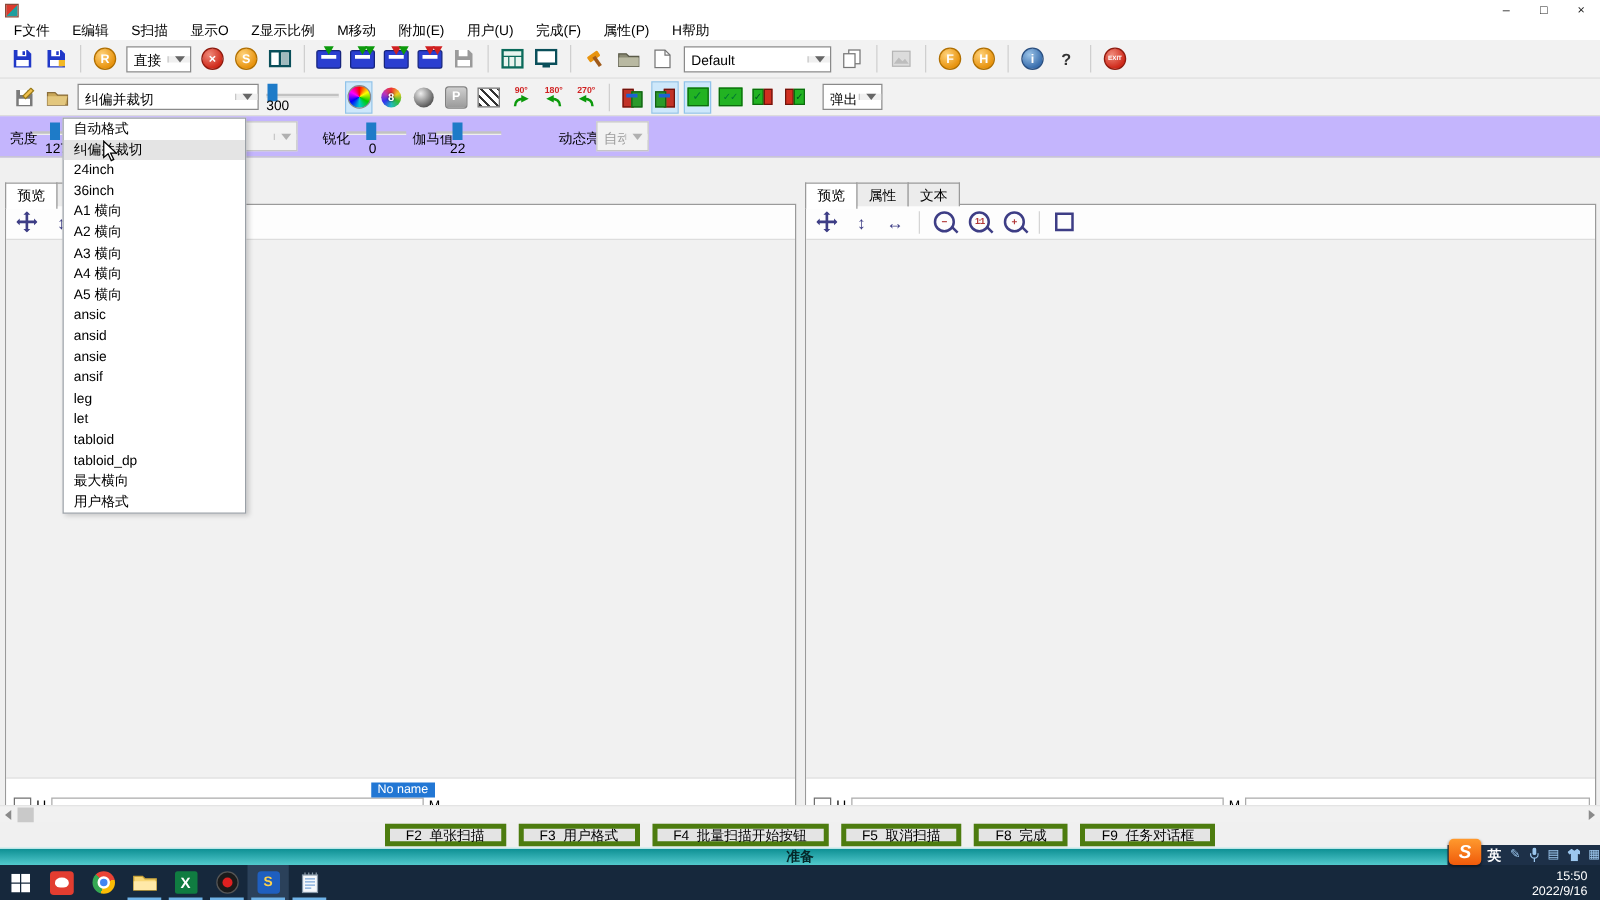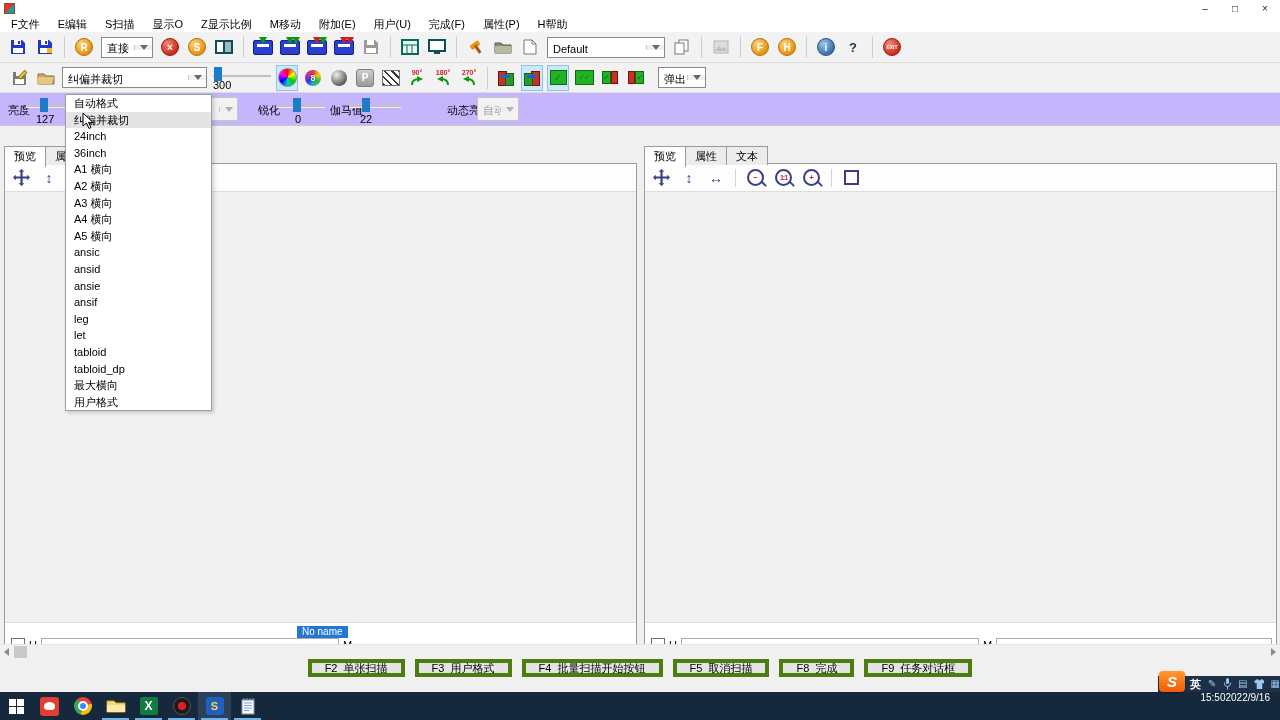--- a/index.html
+++ b/index.html
@@ -64,21 +64,21 @@
   
   .slider{position:relative;flex:none}
   .slider .track{position:absolute;left:0;right:0;height:2px;background:#c2c2c2;border-bottom:1px solid #eee}
   .slider .thumb{position:absolute;width:8px;height:14px;background:#1e7bc8}
   .slider .sval{position:absolute;font-size:11px}
 
   .adjrow{position:absolute;top:93px;left:0;right:0;height:33px;background:#c4b5fd;border-bottom:1px solid #c9c9c9;box-sizing:border-box}
   .adjlabel{position:absolute;top:10px;font-size:11px;white-space:nowrap}
 
   
-  .dlist{position:absolute;left:65px;top:94px;width:145px;background:#fff;border:1px solid #9aa0a6;box-shadow:2px 2px 4px rgba(0,0,0,.18);z-index:50}
+  .dlist{position:absolute;left:50px;top:94px;width:145px;background:#fff;border:1px solid #9aa0a6;box-shadow:2px 2px 4px rgba(0,0,0,.18);z-index:50}
   .ditem{height:16.6px;line-height:16.6px;padding-left:8px;white-space:nowrap}
   .ditem.hl{background:#e4e4e4}
   .cursor{position:absolute;left:82px;top:112px;z-index:60}
 
   
   .panel{position:absolute;top:146px;height:511px}
   .panel-left{left:4px;width:633px}
   .panel-right{left:644px;width:633px}
   .ptabs{position:absolute;top:0;left:0;height:18px;display:flex;z-index:2}
   .ptab{padding:2px 9px 0 9px;height:16px;border:1px solid #9a9a9a;border-bottom:none;background:#ececec;margin-right:-1px;white-space:nowrap}
@@ -119,21 +119,21 @@
   .tb-btn.running::after{content:"";position:absolute;bottom:0;left:3px;right:3px;height:2px;background:#6fb3e8}
   .tb-btn.active{background:#2b415a}
   .redapp{width:19px;height:19px;background:#e23d30;border-radius:3px;display:flex;align-items:center;justify-content:center}
   .redapp::after{content:"";width:11px;height:8px;background:#fff;border-radius:50% 50% 40% 40%}
   .chrome{width:18px;height:18px;border-radius:50%;background:conic-gradient(from -45deg,#ea4335 0 120deg,#fbbc05 0 240deg,#34a853 0 360deg);position:relative}
   .chrome::after{content:"";position:absolute;inset:4px;background:#4285f4;border:2px solid #fff;border-radius:50%;box-sizing:border-box}
   .excel{width:18px;height:18px;background:#107c41;color:#fff;font-weight:bold;font-size:12px;display:flex;align-items:center;justify-content:center;border-radius:2px}
   .record{width:18px;height:18px;border-radius:50%;background:#1b1b1b;border:1px solid #555;position:relative;box-sizing:border-box}
   .record::after{content:"";position:absolute;inset:4px;background:#e02020;border-radius:50%}
   .scanapp{width:18px;height:18px;background:#1f5fbf;border-radius:3px;display:flex;align-items:center;justify-content:center;color:#ffd24a;font-weight:bold;font-size:11px}
-  .clock{margin-left:auto;padding-right:10px;color:#fff;font-size:10px;text-align:right;display:flex;flex-direction:row;justify-content:flex-end;line-height:12px}
+  .clock{margin-left:auto;padding-right:10px;color:#fff;font-size:10px;text-align:right;display:flex;flex-direction:column;justify-content:flex-end;line-height:12px}
 
   
   .sogou{position:absolute;top:676px;left:1158px;right:0;height:16px;background:#1d3048;display:flex;align-items:center;gap:7px;padding-left:32px;z-index:70;box-sizing:border-box}
   .sogou .slogo{position:absolute;left:1px;top:-5px;width:26px;height:21px;background:linear-gradient(#ff9a2e,#f05a0a);border-radius:4px;color:#fff;font-weight:bold;font-size:15px;font-style:italic;display:flex;align-items:center;justify-content:center;box-shadow:0 1px 2px rgba(0,0,0,.4)}
   .sogou .si{color:#9cc7ee;font-size:10px;line-height:10px}
   .sogou .lang{color:#fff;font-weight:bold;font-size:11px}
 </style>
 </head>
 <body>
 
@@ -567,20 +567,23 @@
 
   <div class="fkeys">
     <div class="fbtn">F2  单张扫描</div>
     <div class="fbtn">F3  用户格式</div>
     <div class="fbtn">F4  批量扫描开始按钮</div>
     <div class="fbtn">F5  取消扫描</div>
     <div class="fbtn">F8  完成</div>
     <div class="fbtn">F9  任务对话框</div>
   </div>
 
+  <div class="statusbar">
+    <span>准备</span>
+  </div>
 
   <div class="taskbar">
     <div class="tb-btn">
       <svg width="15" height="15">
           <rect x="0" y="0" width="7" height="7" fill="#fff"></rect>
           <rect x="8" y="0" width="7" height="7" fill="#fff"></rect>
           <rect x="0" y="8" width="7" height="7" fill="#fff"></rect>
           <rect x="8" y="8" width="7" height="7" fill="#fff"></rect>
         </svg>
     </div>

